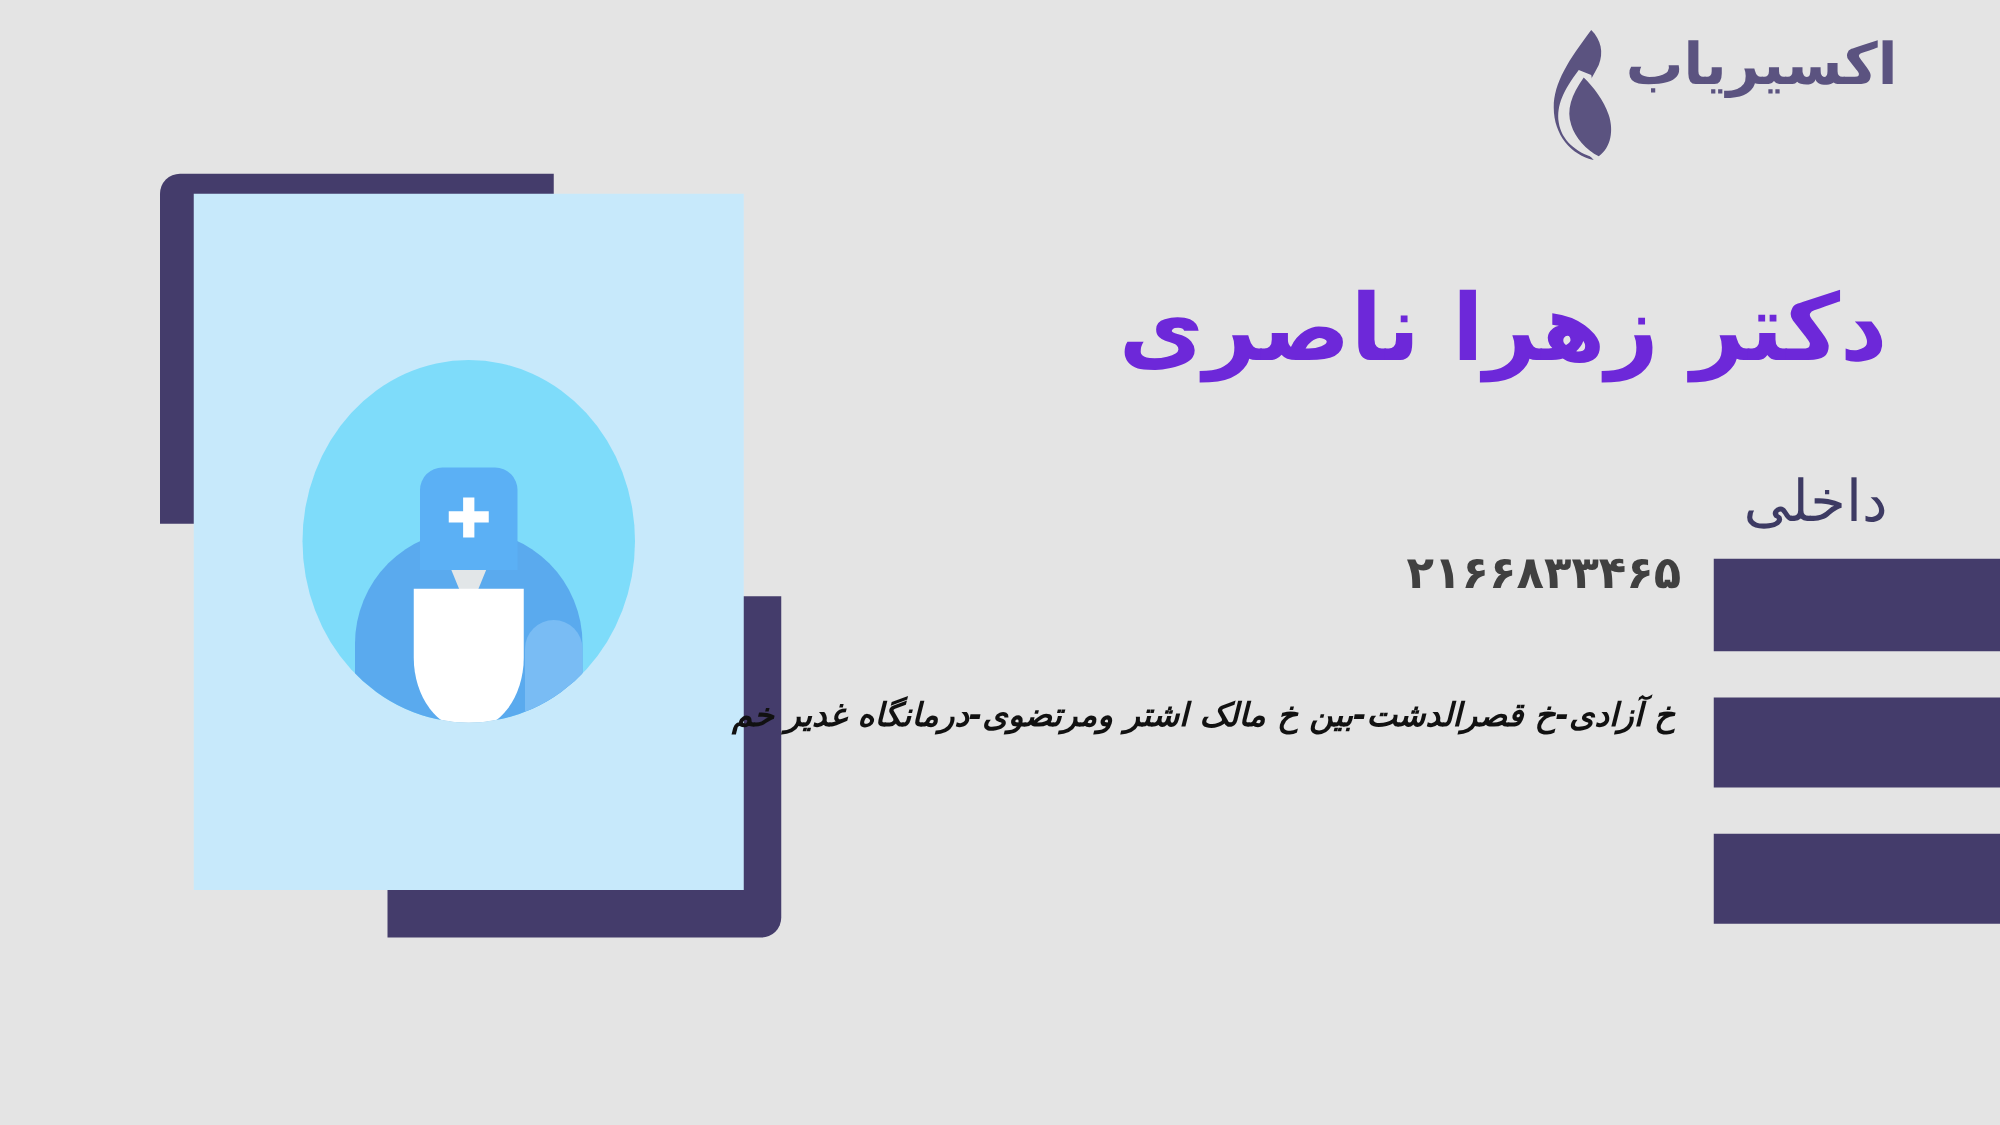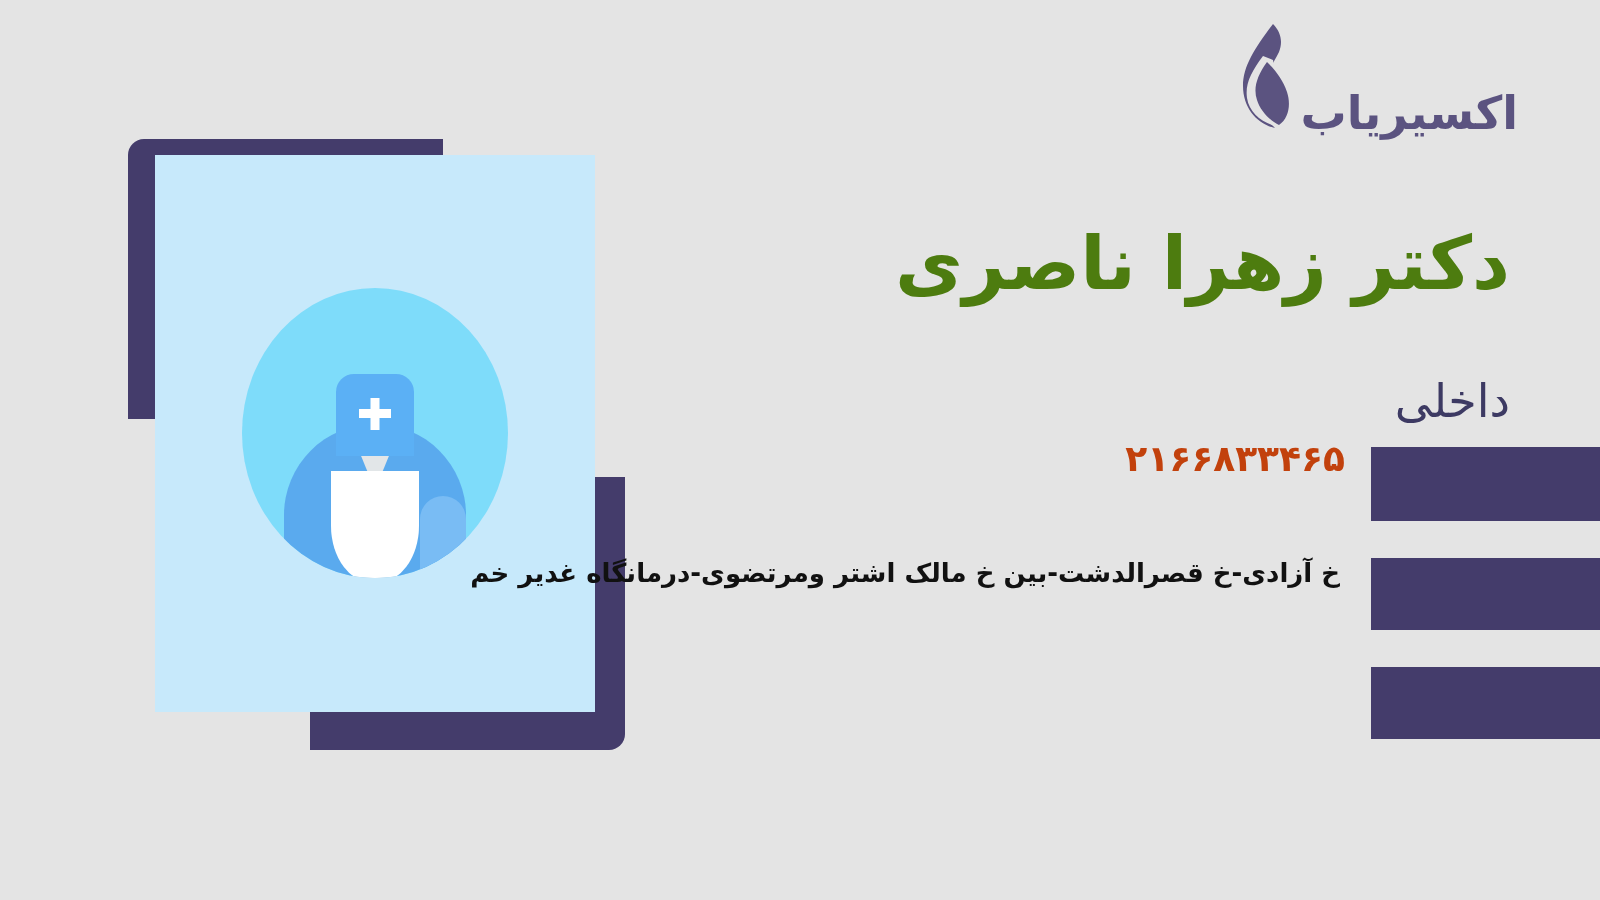--- a/index.html
+++ b/index.html
@@ -17,21 +17,21 @@
     font-family: "DejaVu Sans", "Liberation Sans", sans-serif;
   }
 
   
   .logo-wrap {
     position: absolute;
     top: 22px;
     right: 82px;
     display: flex;
     flex-direction: row;
-    align-items: flex-end;
+    align-items: flex-start;
     gap: 10px;
   }
   .logo-text {
     font-size: 46px;
     font-weight: 700;
     color: #5b5380;
     letter-spacing: 1px;
     line-height: 1;
     white-space: nowrap;
     direction: rtl;
@@ -185,21 +185,21 @@
   .bar-2 { top: 558px; height: 72px; }
   .bar-3 { top: 667px; height: 72px; }
 
   
   .doc-name {
     position: absolute;
     right: 90px;
     top: 222px;
     font-size: 74px;
     font-weight: 700;
-    color: #4d7c0f;
+    color: #6d28d9;
     line-height: 1.12;
     direction: rtl;
     text-align: right;
     white-space: nowrap;
     margin-left: 12px;
   }
   .doc-specialty {
     position: absolute;
     right: 90px;
     top: 338px;
@@ -210,36 +210,37 @@
     text-align: right;
     white-space: nowrap;
     margin-top: 36px;
   }
   .doc-phone {
     position: absolute;
     right: 255px;
     top: 438px;
     font-size: 36px;
     font-weight: 700;
-    color: #c2410c;
+    color: #404040;
     direction: rtl;
     text-align: right;
     letter-spacing: 1px;
     white-space: nowrap;
   }
   .doc-address {
     position: absolute;
     right: 260px;
     top: 558px;
     font-size: 26px;
     font-weight: 700;
     color: #111111;
     direction: rtl;
     text-align: right;
     white-space: nowrap;
+    font-style: italic;
   }
 </style>
 </head>
 <body>
 
 <div id="card">
 
   <div class="logo-wrap">
     <div class="logo-text">اکسیریاب</div>
     <svg class="logo-mark" viewBox="0 0 58 108">

